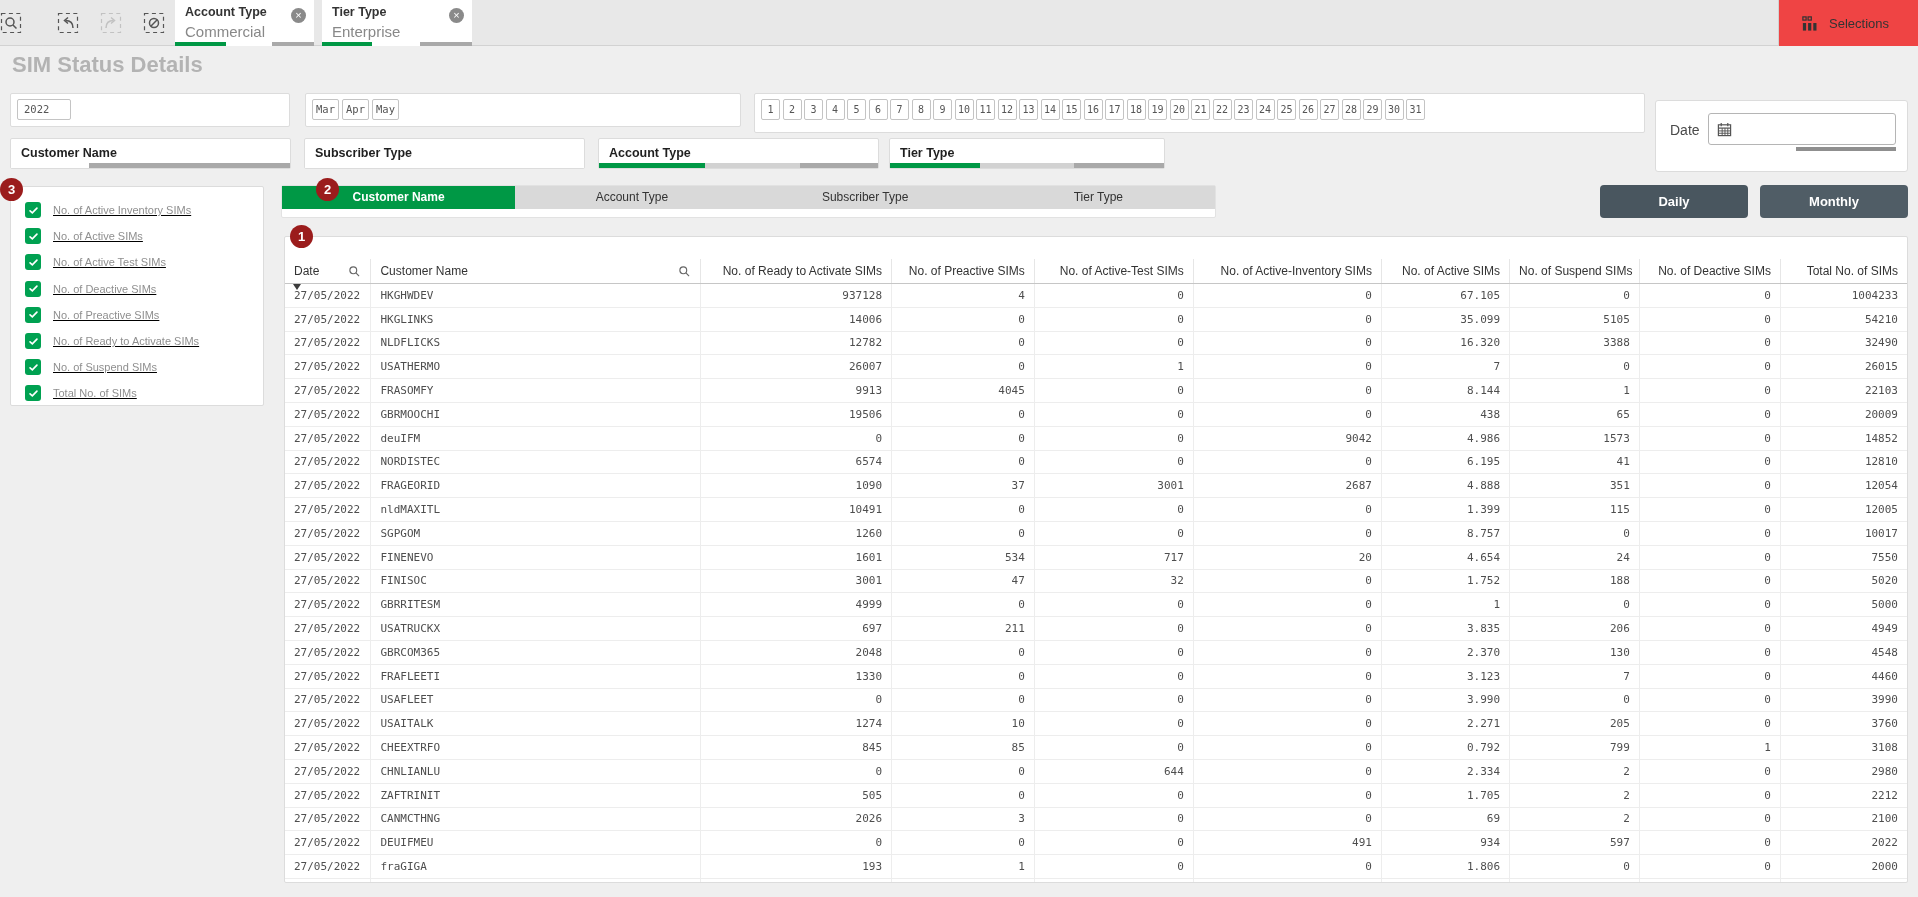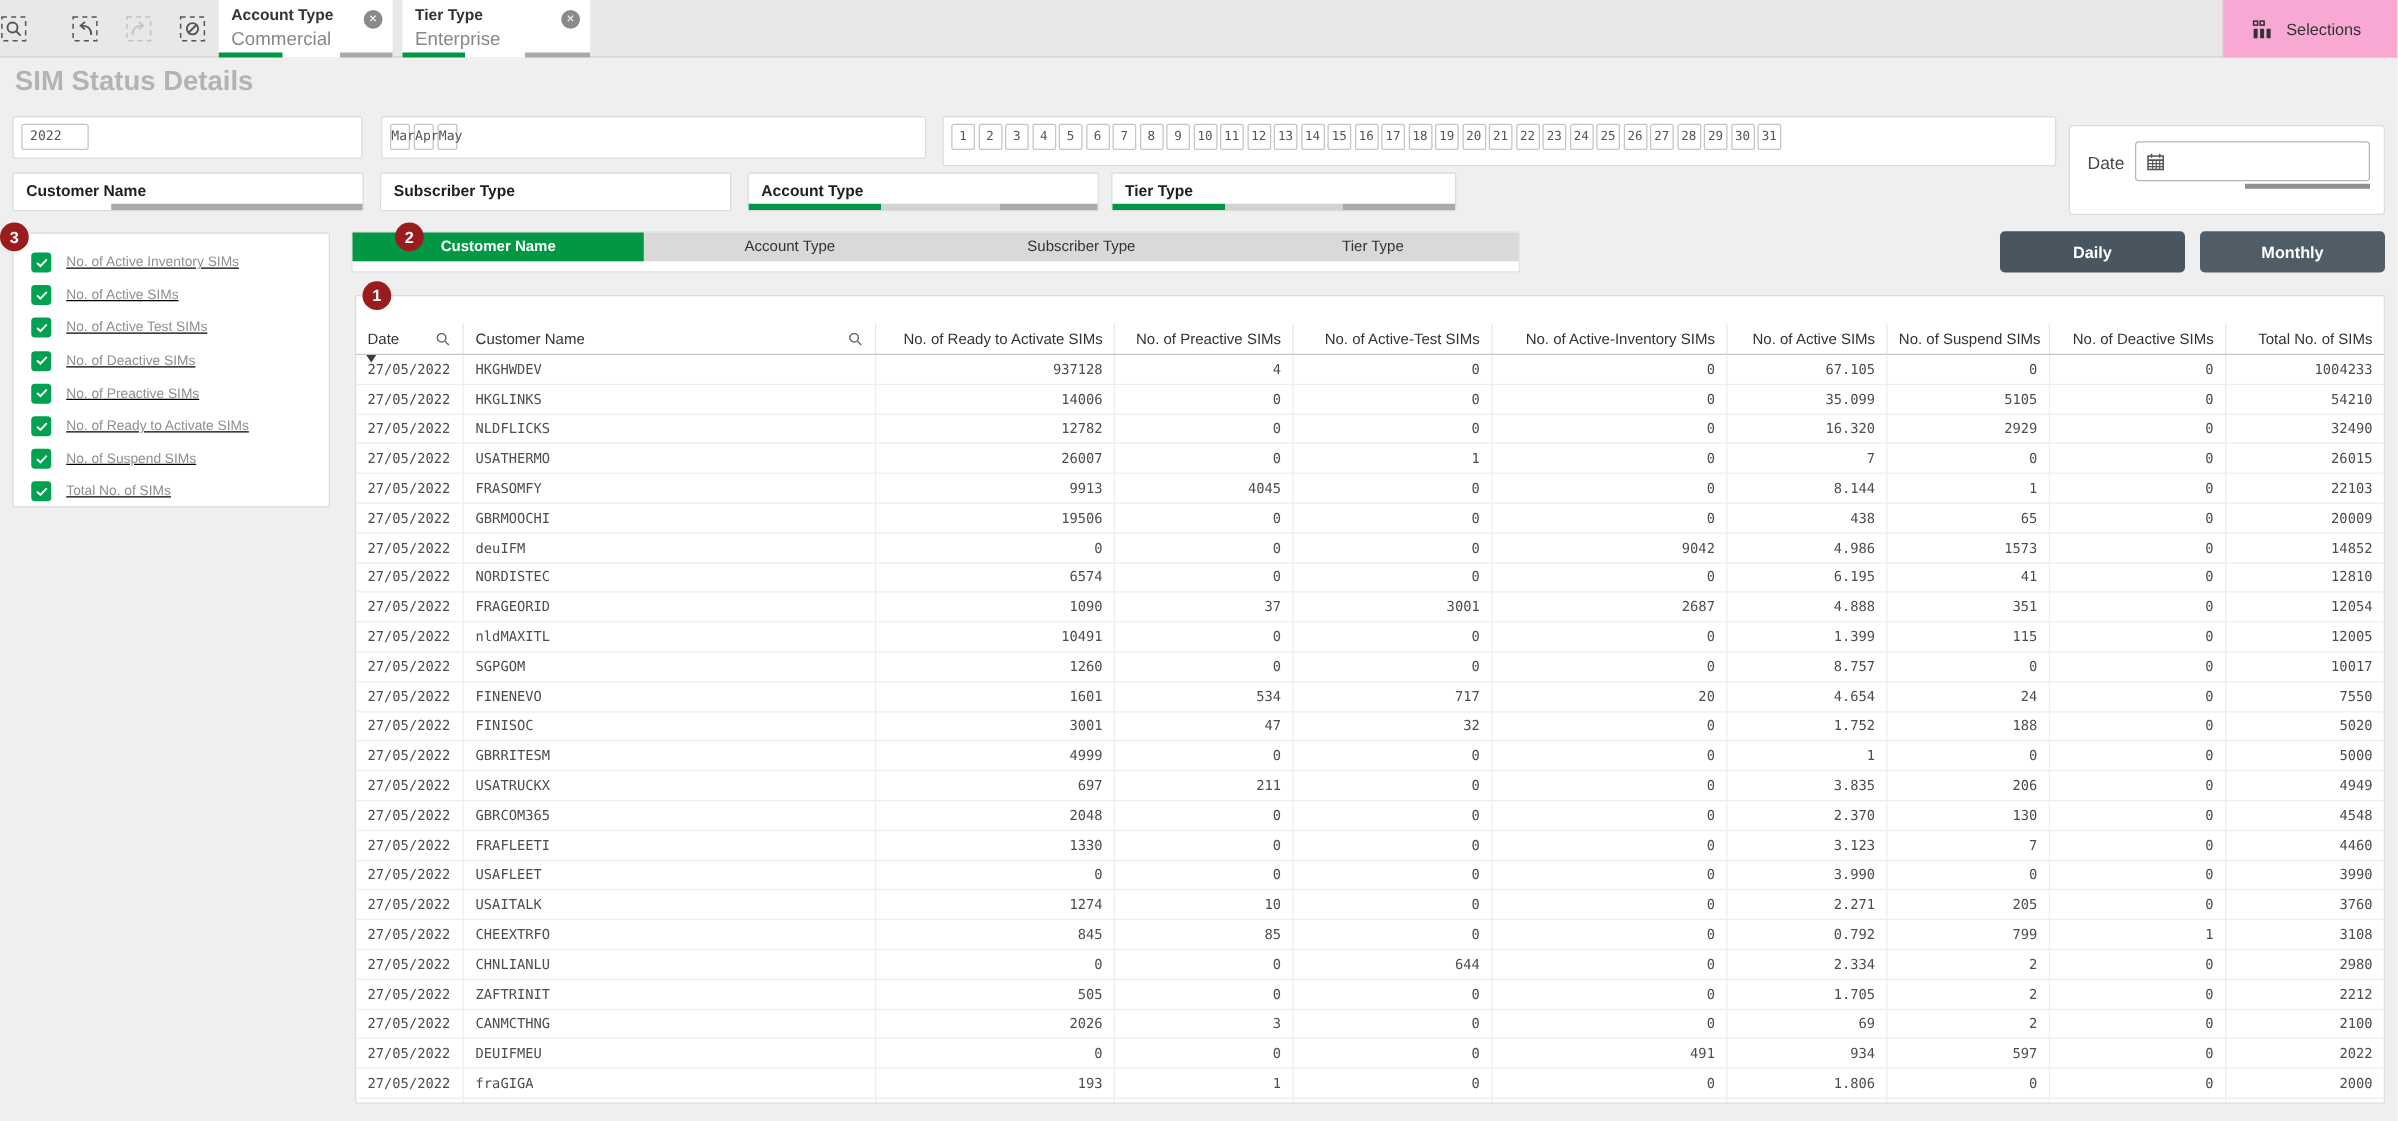--- a/index.html
+++ b/index.html
@@ -10,35 +10,35 @@
   .topbar{position:absolute;left:0;top:0;width:100%;height:46px;background:#e8e8e8;border-bottom:1px solid #d2d2d2;box-sizing:border-box;}
   .tb-icon{position:absolute;top:12px;width:22px;height:22px;color:#555;}
   .tb-icon svg{display:block;}
   #tb-forward{color:#c2c2c2;}
   .chip{position:absolute;top:0;height:46px;background:#ffffff;box-sizing:border-box;}
   .chip-title{position:absolute;left:10px;top:5px;font-size:12.5px;font-weight:bold;color:#333;white-space:nowrap;}
   .chip-sub{position:absolute;left:10px;top:23px;font-size:15px;color:#888;white-space:nowrap;}
   .chip-close{position:absolute;right:8px;top:8px;width:15px;height:15px;border-radius:50%;background:#8a8a8a;color:#fff;font-size:11px;line-height:14px;text-align:center;cursor:pointer;}
   .chip-bar{position:absolute;left:0;bottom:0;width:100%;height:4px;display:flex;}
   .chip-bar div{height:100%;}
-  .selections{position:absolute;right:0;top:0;width:140px;height:46px;background:#f9a8d4;border-left:1px solid #d2d2d2;display:flex;align-items:center;gap:11px;padding-left:22px;box-sizing:border-box;font-size:13px;color:#333;margin-left:41px;}
+  .selections{position:absolute;right:0;top:0;width:140px;height:46px;background:#ef4444;border-left:1px solid #d2d2d2;display:flex;align-items:center;gap:11px;padding-left:22px;box-sizing:border-box;font-size:13px;color:#333;margin-left:41px;}
 
   
   .page-title{position:absolute;left:12px;top:52px;font-size:22px;font-weight:600;color:#b3b3b3;}
 
   
   .panel{position:absolute;background:#fff;border:1px solid #dcdcdc;border-radius:2px;box-sizing:border-box;text-decoration:underline;}
 
   
   #year-box{left:10px;top:93px;width:280px;height:34px;padding:5px 6px;white-space:nowrap;}
   #month-box{left:305px;top:93px;width:436px;height:34px;padding:5px 6px;white-space:nowrap;}
   #day-box{left:754px;top:93px;width:891px;height:40px;padding:5px 6px;white-space:nowrap;}
   .cellbox{display:inline-block;border:1px solid #c4c4c4;border-radius:2px;background:#fff;font-size:10.5px;color:#555;font-family:"DejaVu Sans Mono",monospace;height:21px;line-height:19px;box-sizing:border-box;text-align:center;vertical-align:top;}
   .year-cell{width:54px;margin-right:3px;text-align:left;padding-left:6px;}
-  .month-cell{width:16px;margin-right:3px;}
+  .month-cell{width:27px;margin-right:3px;}
   .day-cell{width:19px;margin-right:2.5px;font-size:10px;}
 
   
   #date-panel{left:1655px;top:100px;width:253px;height:72px;border-radius:3px;}
   .date-label{position:absolute;left:14px;top:21px;font-size:14px;color:#4a4a4a;}
   .date-input{position:absolute;left:52px;top:12px;width:188px;height:32px;border:1px solid #b5b5b5;border-radius:3px;background:#fff;box-sizing:border-box;}
   .calendar-icon{position:absolute;left:8px;top:8px;color:#555;}
   .date-slider{position:absolute;left:140px;top:46px;width:100px;height:4px;background:#8f8f8f;}
 
   
@@ -367,21 +367,21 @@
             <td class="num">54210</td>
           </tr>
           <tr>
             <td>27/05/2022</td>
             <td>NLDFLICKS</td>
             <td class="num">12782</td>
             <td class="num">0</td>
             <td class="num">0</td>
             <td class="num">0</td>
             <td class="num">16.320</td>
-            <td class="num">2929</td>
+            <td class="num">3388</td>
             <td class="num">0</td>
             <td class="num">32490</td>
           </tr>
           <tr>
             <td>27/05/2022</td>
             <td>USATHERMO</td>
             <td class="num">26007</td>
             <td class="num">0</td>
             <td class="num">1</td>
             <td class="num">0</td>

